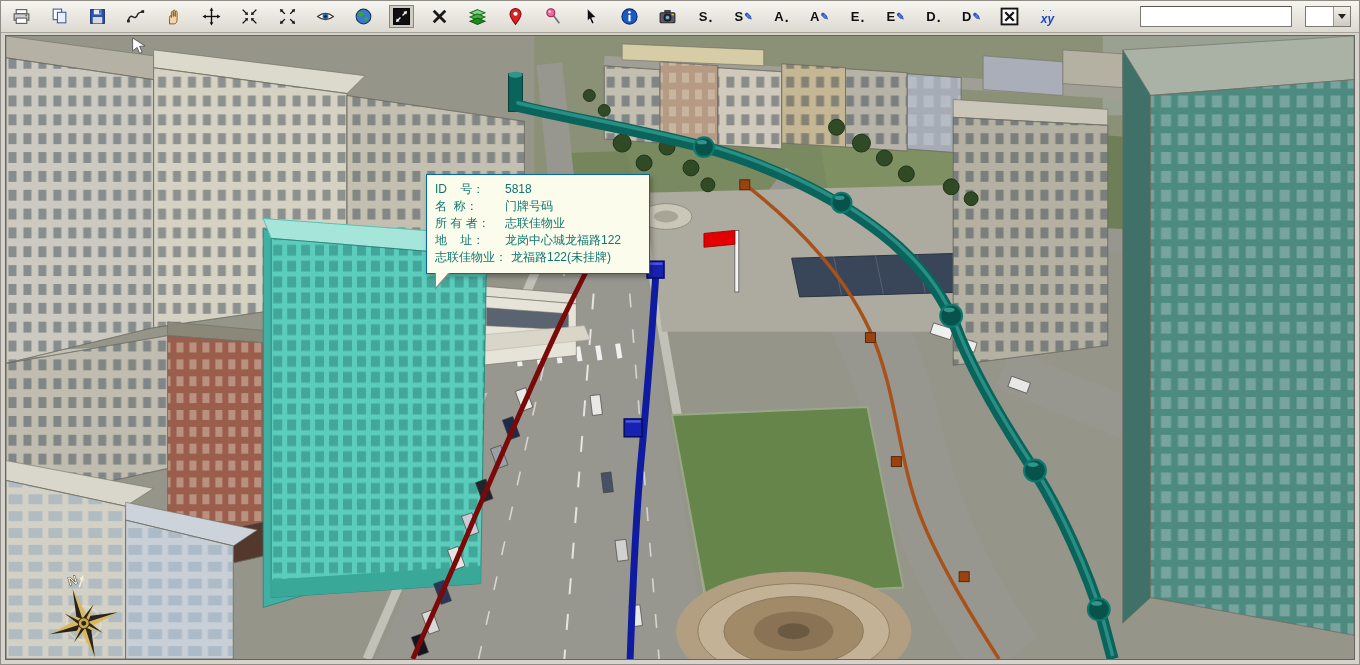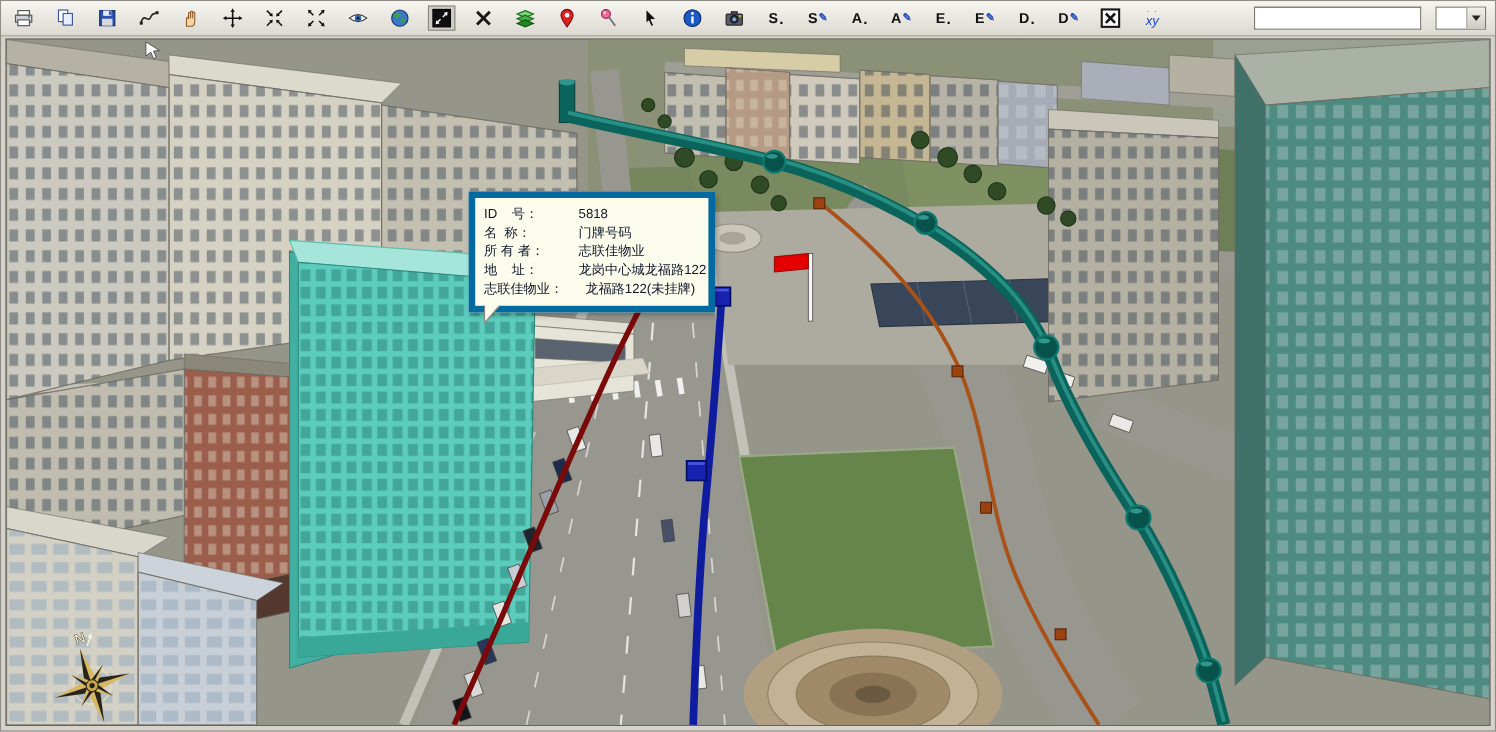--- a/index.html
+++ b/index.html
@@ -9,35 +9,35 @@
   .toolbar{height:32px;display:flex;align-items:center;gap:13px;padding:0 8px;
            background:linear-gradient(#f7f5f0,#dcd9d1);border-bottom:1px solid #a6a39b}
   .tb{width:25px;height:23px;display:flex;align-items:center;justify-content:center;flex:0 0 auto;cursor:pointer}
   .tb.active{background:#cfccc4;border:1px solid #8a877f}
   .ltr{font-weight:bold;font-size:13px;color:#101010;line-height:1}
   .mark{font-weight:bold;line-height:1}
   .mark.dot{font-size:14px;color:#101010;margin-left:1px}
   .mark.pen{font-size:10px;color:#2a52c0;margin-left:1px}
   .xy-btn{flex-direction:column;gap:1px}
   .xy-dots{font-size:8px;line-height:4px;color:#1a48c8;letter-spacing:1px}
-  .xy-ltr{font-style:italic;font-weight:normal;font-size:12px;line-height:10px;color:#1a48c8}
+  .xy-ltr{font-style:italic;font-weight:bold;font-size:12px;line-height:10px;color:#1a48c8}
   .tb-input{margin-left:auto;width:152px;height:21px;border:1px solid #7a7a72;border-top-color:#55554d;
             background:#fff;padding:0 4px;font-size:12px;flex:0 0 auto}
   .combo{width:46px;height:21px;background:#fff;border:1px solid #7a7a72;display:flex;align-items:center;flex:0 0 auto}
   .combo-val{flex:1;font-size:11px;padding-left:3px;overflow:hidden}
   .combo-btn{width:17px;height:19px;background:linear-gradient(#f2f0ea,#cdcac2);border-left:1px solid #9a978f;
              display:flex;align-items:center;justify-content:center;cursor:pointer}
   .combo-arrow{width:0;height:0;border-left:4px solid transparent;border-right:4px solid transparent;border-top:5px solid #222}
   .map{position:absolute;left:4px;right:4px;top:34px;bottom:4px;border:1px solid #66645e;background:#96958a;overflow:hidden}
   .scene{position:absolute;left:0;top:0;width:100%;height:100%}
-  .tooltip{position:absolute;left:420px;top:138px;width:224px;background:#fcfcec;border:6px solid #0369a1;
-           box-shadow:2px 3px 5px rgba(0,0,0,.3);padding:6px 8px 7px;font-size:12px;line-height:17px;color:#0f172a;z-index:5}
+  .tooltip{position:absolute;left:420px;top:138px;width:224px;background:#fcfcec;border:1px solid #0369a1;
+           box-shadow:2px 3px 5px rgba(0,0,0,.3);padding:6px 8px 7px;font-size:12px;line-height:17px;color:#0f766e;z-index:5}
   .tt-row{display:flex;white-space:pre}
   .tt-label{display:inline-block;min-width:66px;white-space:pre}
-  .tt-value{margin-left:20px;white-space:pre}
+  .tt-value{margin-left:4px;white-space:pre}
   .tail-border{position:absolute;left:8px;bottom:-17px;width:0;height:0;
                border-top:17px solid #8a8a82;border-right:15px solid transparent}
   .tail-fill{position:absolute;left:9px;bottom:-14px;width:0;height:0;
              border-top:15px solid #fcfcec;border-right:13px solid transparent}
 </style>
 </head>
 <body>
 
 <div class="app">
 

